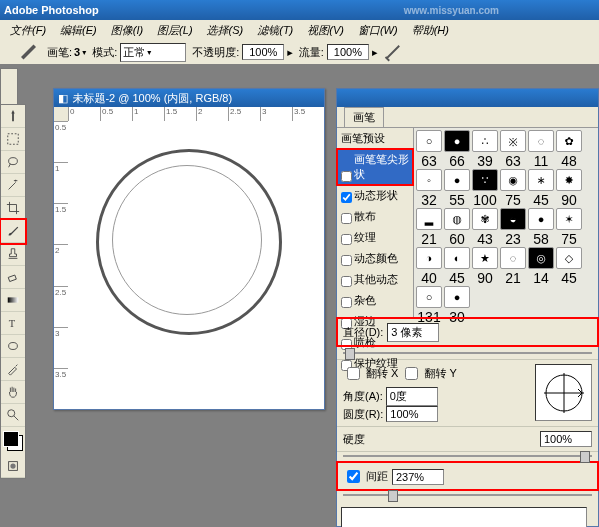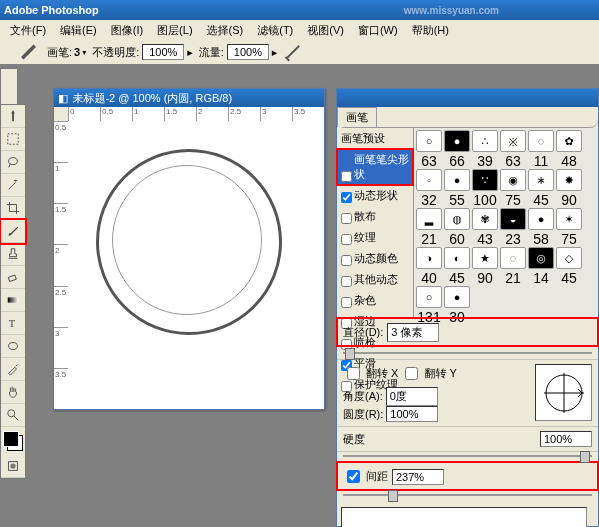--- a/index.html
+++ b/index.html
@@ -1,19 +1,19 @@
 <!DOCTYPE html>
 <html><head>
 <meta charset="utf-8">
 <style>
   body { margin:0; font-family:"Microsoft YaHei",Tahoma,sans-serif; font-size:11px; background:#808080; width:599px; height:527px; overflow:hidden; position:relative; }
   .titlebar { background:linear-gradient(#2a7bd0,#1f5fa8); color:#fff; height:20px; display:flex; align-items:center; padding:0 4px; font-weight:bold; position:relative; }
   .titlebar .faint { opacity:0.5; font-size:10px; position:absolute; right:100px; }
   .menubar { background:#ece9d8; height:20px; display:flex; align-items:center; padding:0 4px; gap:2px; }
-  .menubar span { padding:2px 6px; cursor:default; }
+  .menubar span { padding:2px 6px; cursor:default;font-style:italic; }
   .optbar { background:#ece9d8; height:24px; display:flex; align-items:center; padding:0 21px; border-bottom:1px solid #919191; gap:6px; }
   .sel { border:1px inset #888; background:#fff; padding:1px 2px; font-size:11px; }
   .drop { display:inline-flex; align-items:center; }
   .drop::after { content:"▾"; font-size:8px; margin-left:2px; }
   .numbox { border:1px inset #888; background:#fff; padding:1px 2px; width:36px; display:inline-block; text-align:center; }
   .optico { width:20px; height:20px; display:inline-flex; align-items:center; justify-content:center; }
   .workspace { position:absolute; top:64px; left:0; right:0; bottom:0; background:#808080; }
   .toolbox { position:absolute; top:4px; left:0; width:24px; background:#ece9d8; border:1px solid #7a7a7a; }
   .trow { height:22px; display:flex; align-items:center; justify-content:center; border-bottom:1px solid #d0d0c0; }
   .trow svg { width:14px; height:14px; }
@@ -26,21 +26,21 @@
   .docwin .dtitle .dico { margin-right:4px; }
   .ruler-h { height:14px; background:#fff; border-bottom:1px solid #aaa; margin-left:14px; display:flex; font-size:8px; color:#666; }
   .ruler-h span { flex:1; border-left:1px solid #999; padding-left:1px; }
   .ruler-v { width:14px; background:#fff; border-right:1px solid #aaa; position:absolute; top:32px; bottom:0; display:flex; flex-direction:column; font-size:8px; color:#666; }
   .ruler-v span { flex:1; border-top:1px solid #999; writing-mode:horizontal-tb; padding-top:1px; padding-left:1px; }
   .canvas { position:absolute; top:32px; left:14px; right:0; bottom:0; background:#fff; }
   .circle1 { position:absolute; top:28px; left:28px; width:180px; height:180px; border:3px solid #555; border-radius:50%; }
   .circle2 { position:absolute; top:44px; left:44px; width:148px; height:148px; border:1px solid #999; border-radius:50%; }
   .panel { position:absolute; top:24px; right:0; width:261px; bottom:0; background:#ece9d8; border:1px solid #5577aa; }
   .ptitle { background:linear-gradient(#2a7bd0,#1f5fa8); color:#fff; height:18px; display:flex; align-items:center; padding:0 4px; }
-  .tabrow { height:20px; display:flex; align-items:flex-end; border-bottom:1px solid #999; padding-left:0;border-radius:8px; }
+  .tabrow { height:20px; display:flex; align-items:flex-end; border-bottom:1px solid #999; padding-left:7px; }
   .tab { background:#ece9d8; border:1px solid #999; border-bottom:none; padding:2px 8px; font-size:11px; }
   .pbody { display:flex; height:190px; }
   .plist { width:76px; border-right:1px solid #999; }
   .plist div { padding:3px 4px; font-size:11px; display:flex; align-items:flex-end; gap:2px; }
   .plist .hl { background:#316ac5; color:#fff; }
   .plist input[type=checkbox]{ width:11px; height:11px; margin:0; }
   .tips { flex:1; background:#e8e8e0; padding:2px; }
   .tiprow { display:flex; gap:2px; }
   .tipcell { width:26px; text-align:center; }
   .tipimg { width:24px; height:20px; background:#fff; border:1px solid #999; border-radius:2px; display:flex; align-items:center; justify-content:center; margin:0 auto; }
@@ -82,20 +82,24 @@
   <span class="optico">
     <svg viewBox="0 0 16 16">
         <path d="M2 14 L12 4 L10 2 L0 12 Z" fill="#555"></path>
       </svg>
   </span>
   <span class="drop">
     <span>画笔:</span>
     <span style="font-weight:bold;margin-left:2px">3</span>
   </span>
   <span class="field">
+    <span>模式:</span>
+    <span class="sel drop" style="width:60px">正常</span>
+  </span>
+  <span class="field">
     <span>不透明度:</span>
     <span class="numbox">100%</span>
     <span>▸</span>
   </span>
   <span class="field">
     <span>流量:</span>
     <span class="numbox">100%</span>
     <span>▸</span>
   </span>
   <span class="optico">
@@ -270,24 +274,20 @@
           </div>
           <div>
             <input type="checkbox" style="">
             <span>湿边</span>
           </div>
           <div>
             <input type="checkbox" style="">
             <span>喷枪</span>
           </div>
           <div>
-            <input type="checkbox" checked="" style="">
-            <span>平滑</span>
-          </div>
-          <div>
             <input type="checkbox" style="">
             <span>保护纹理</span>
           </div>
         </div>
       <div class="tips" id="tips">
           <div class="tiprow">
             <div class="tipcell">
               <div class="tipimg">○</div>
               <div class="tiplabel">63</div>
             </div>

